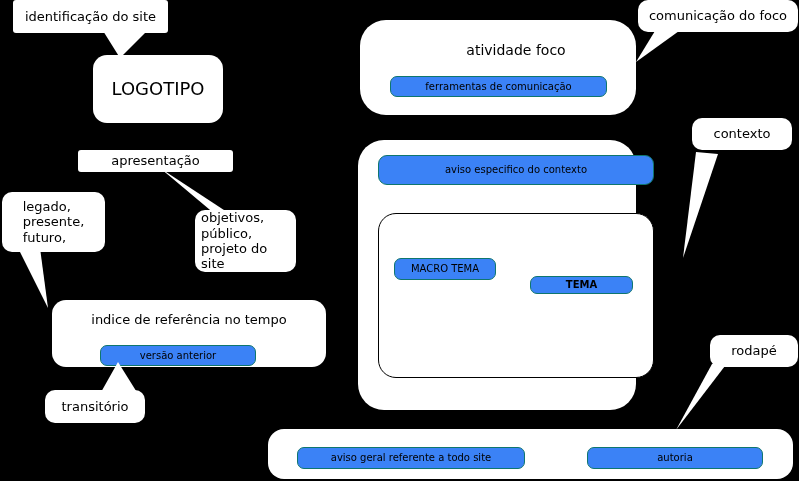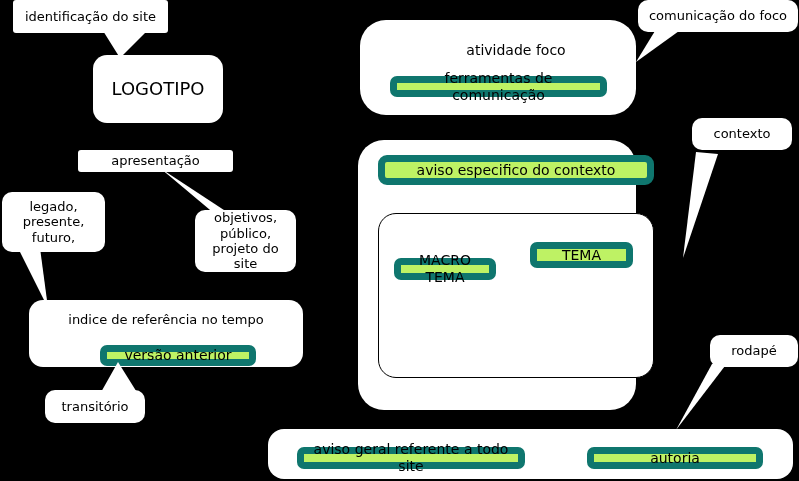--- a/index.html
+++ b/index.html
@@ -16,36 +16,36 @@
     font-family: "DejaVu Sans", sans-serif;
   }
   .shape {
     position: absolute;
     box-sizing: border-box;
     background: #ffffff;
     color: #000000;
     display: flex;
     align-items: center;
     justify-content: center;
-    text-align: center;
+    text-align: left;
     line-height: 1.18;
     white-space: pre-line;
   }
   
   .panel {
     background: #ffffff;
     border-radius: 14px;
   }
   .panel-lg { border-radius: 26px; padding-left: 36px; }
   
   .inner-box {
-    background: #bef264;
-    border: 7px solid #0f766e;
+    background: #3b82f6;
+    border: 1px solid #0f766e;
     border-radius: 7px;
-    font-size: 14px;
+    font-size: 10px;
   }
   .inner-region {
     background: #ffffff;
     border: 1px solid #000000;
     border-radius: 18px;
   }
   
   .callout {
     background: #ffffff;
     border-radius: 10px;
@@ -94,21 +94,21 @@
       <polygon points="0,0 22,0 30,60" fill="#ffffff"></polygon>
     </svg>
   </div>
 
   <div class="shape callout" style="left:195px; top:210px; width:101px; height:62px; font-size:13px;">
     <span class="label">objetivos,
 público,
 projeto do site</span>
   </div>
 
-  <div class="shape panel" style="left:29px; top:300px; width:274px; height:67px; align-items:flex-start; padding-top:12px; font-size:13px;">
+  <div class="shape panel" style="left:52px; top:300px; width:274px; height:67px; align-items:flex-start; padding-top:12px; font-size:13px;">
     <span class="label">indice de referência no tempo</span>
   </div>
   <div class="shape inner-box" style="left:100px; top:345px; width:156px; height:21px;">
     <span class="label">versão anterior</span>
   </div>
 
   <div class="tail" style="left:100px; top:362px; width:50px; height:34px;">
     <svg width="50" height="34" viewBox="0 0 50 34">
       <polygon points="18,0 38,32 0,32" fill="#ffffff"></polygon>
     </svg>
@@ -134,21 +134,21 @@
   </div>
 
   <div class="shape panel panel-lg" style="left:358px; top:140px; width:278px; height:270px; border-radius:26px;"></div>
   <div class="shape inner-box" style="left:378px; top:155px; width:276px; height:30px; border-radius:9px;">
     <span class="label">aviso especifico do contexto</span>
   </div>
   <div class="shape inner-region" style="left:378px; top:213px; width:276px; height:165px;"></div>
   <div class="shape inner-box" style="left:394px; top:258px; width:102px; height:22px;">
     <span class="label">MACRO TEMA</span>
   </div>
-  <div class="shape inner-box" style="left:530px; top:242px; width:103px; height:26px;">
+  <div class="shape inner-box" style="left:530px; top:276px; width:103px; height:18px;font-weight:bold;">
     <span class="label">TEMA</span>
   </div>
 
   <div class="tail" style="left:680px; top:152px; width:40px; height:110px;">
     <svg width="40" height="110" viewBox="0 0 40 110">
       <polygon points="16,0 38,2 3,106" fill="#ffffff"></polygon>
     </svg>
   </div>
   <div class="shape callout" style="left:692px; top:118px; width:100px; height:32px;">
     <span class="label">contexto</span>

